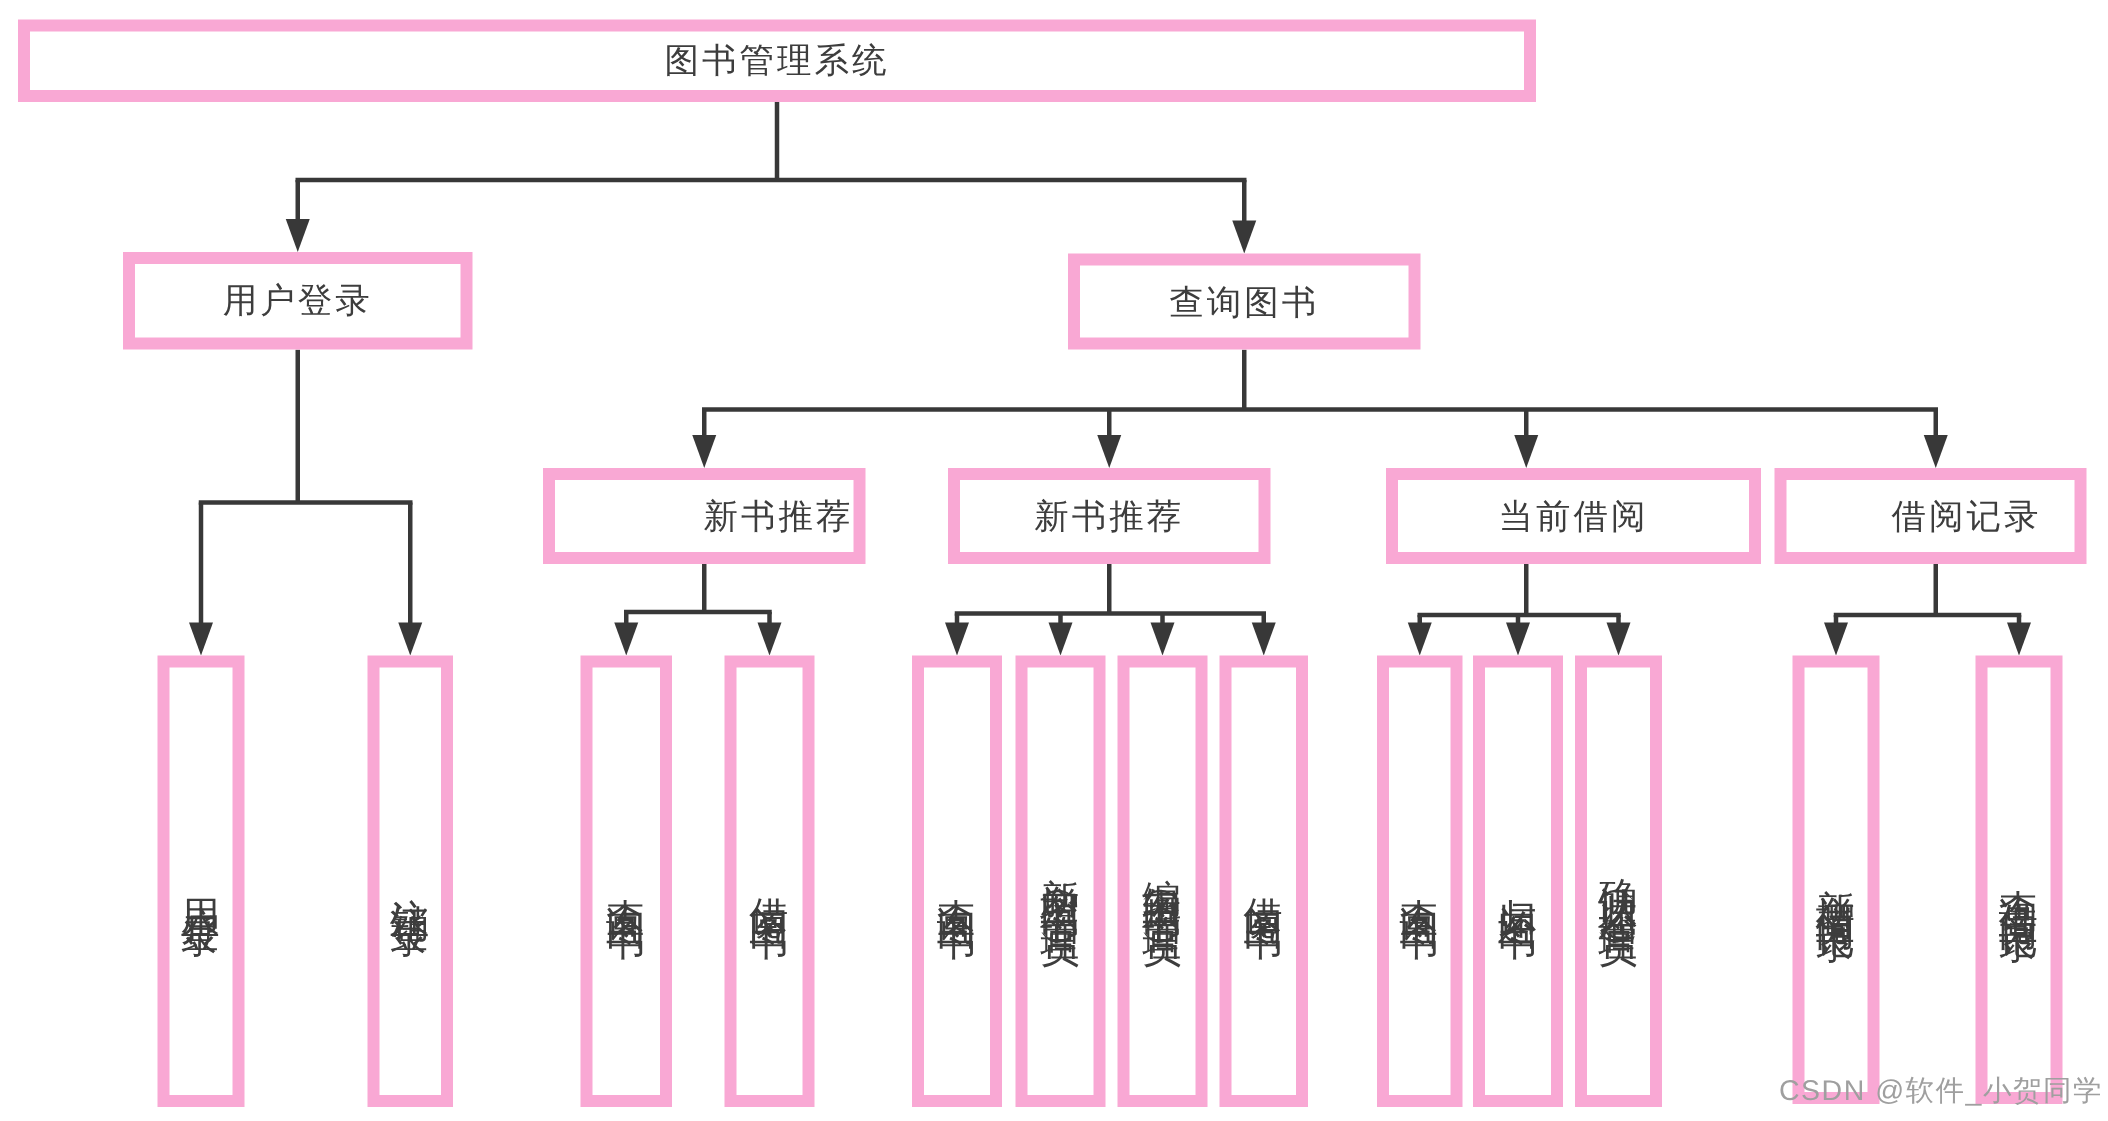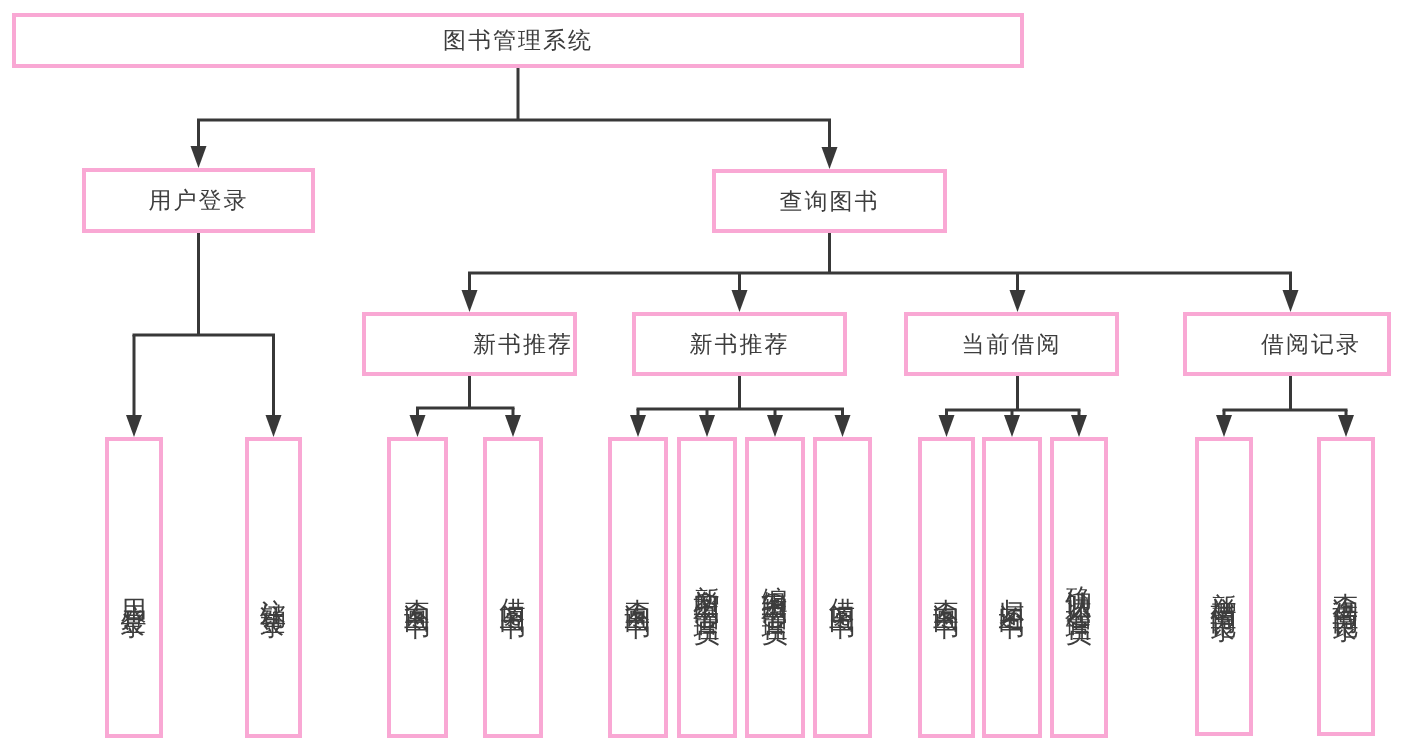--- a/index.html
+++ b/index.html
@@ -20,21 +20,21 @@
     left: 0;
     top: 0;
     width: 1405px;
     height: 747px;
     pointer-events: none;
   }
   .node {
     position: absolute;
     box-sizing: border-box;
     background: #ffffff;
-    border: 4px solid #f9a8d4;
+    border: 8px solid #f9a8d4;
     color: #3d3d3d;
     display: flex;
     align-items: center;
     justify-content: center;
     text-align: center;
   }
   .node.h {
     font-size: 23px;
     letter-spacing: 2px;
     white-space: nowrap;
@@ -126,21 +126,21 @@
       </div>
       <div class="node h" style="left: 712px; top: 169px; width: 235px; height: 64px;">
         <span>查询图书</span>
       </div>
       <div class="node h" style="left: 362px; top: 312px; width: 215px; height: 64px; justify-content: flex-end;">
         <span>新书推荐</span>
       </div>
       <div class="node h" style="left: 632px; top: 312px; width: 215px; height: 64px;">
         <span>新书推荐</span>
       </div>
-      <div class="node h" style="left: 904px; top: 312px; width: 215px; height: 64px;">
+      <div class="node h" style="left: 924px; top: 312px; width: 250px; height: 64px;">
         <span>当前借阅</span>
       </div>
       <div class="node h" style="left: 1183px; top: 312px; width: 208px; height: 64px; padding-left: 48px;">
         <span>借阅记录</span>
       </div>
       <div class="node v" style="left: 105px; top: 437px; width: 58px; height: 301px;">
         <span>用户登录</span>
       </div>
       <div class="node v" style="left: 245px; top: 437px; width: 57px; height: 301px;">
         <span>注销登录</span>
@@ -172,13 +172,14 @@
       <div class="node v" style="left: 1050px; top: 437px; width: 58px; height: 301px;">
         <span>确认归还（管理员）</span>
       </div>
       <div class="node v" style="left: 1195px; top: 437px; width: 58px; height: 299px;">
         <span>新增借阅记录</span>
       </div>
       <div class="node v" style="left: 1317px; top: 437px; width: 58px; height: 299px;">
         <span>查询借阅记录</span>
       </div>
     </div>
+  <div class="watermark">CSDN @软件_小贺同学</div>
 </div>
 
 </body></html>

